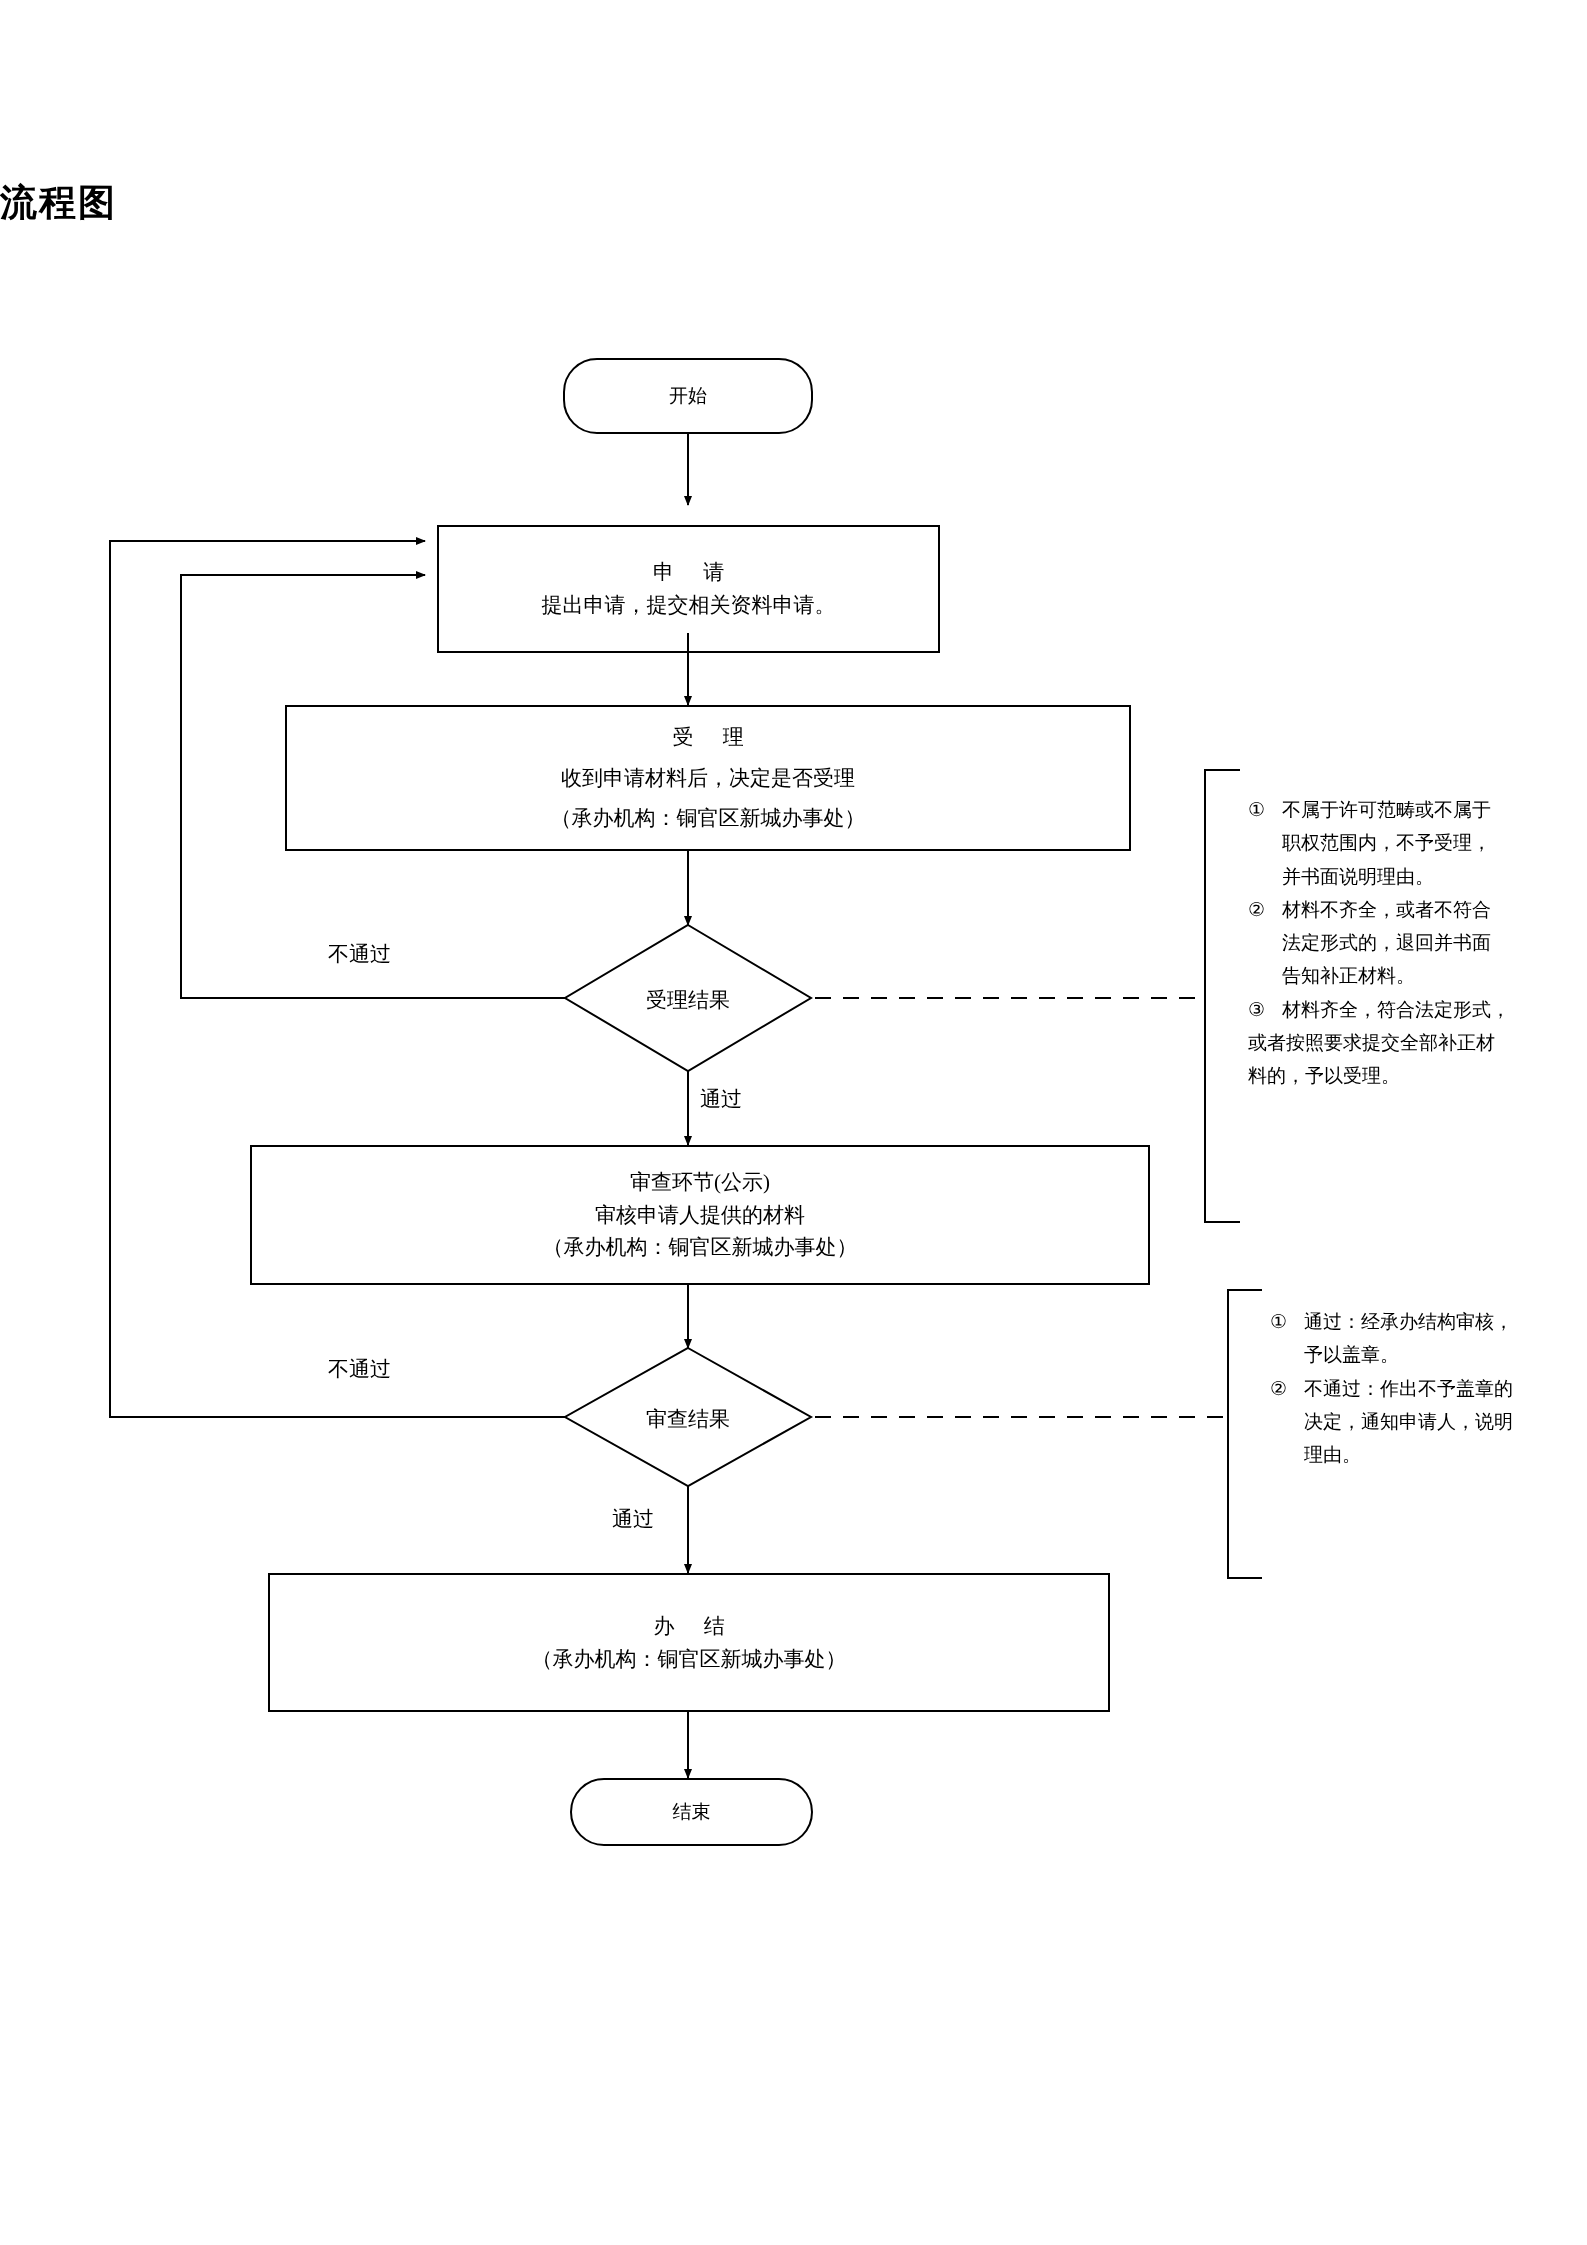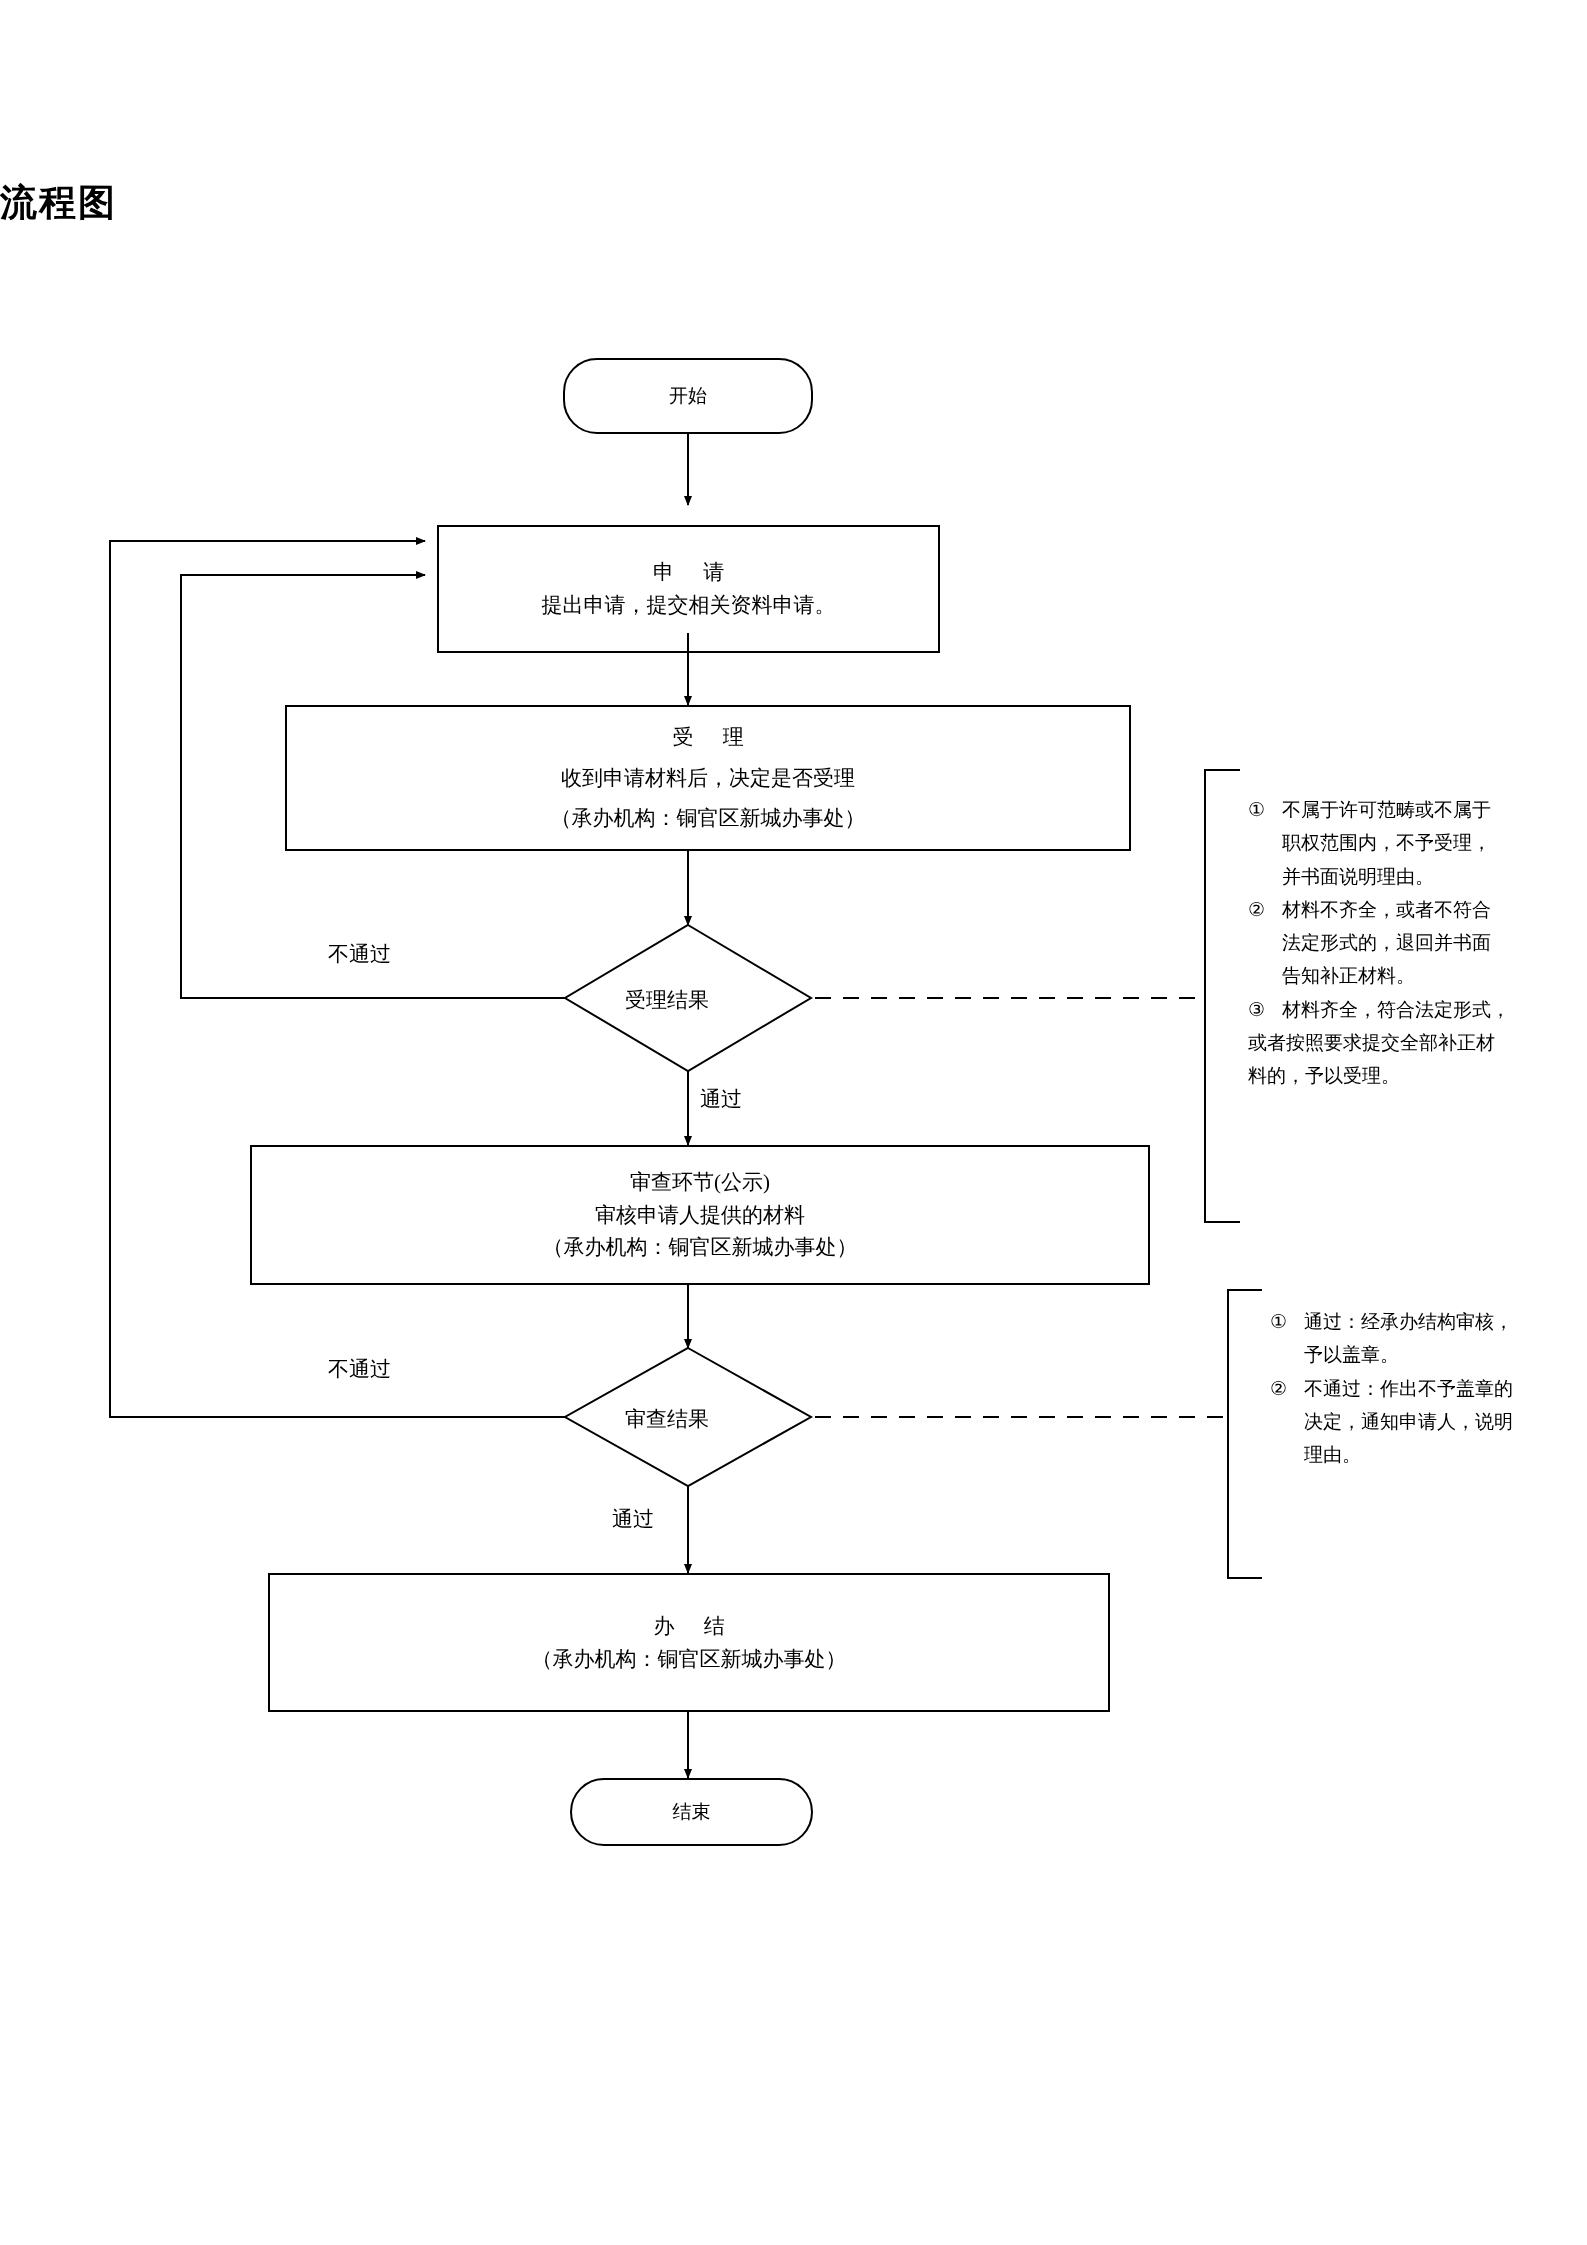--- a/index.html
+++ b/index.html
@@ -61,20 +61,21 @@
   }
   .edge-label {
     position: absolute;
     font-size: 21px;
     white-space: nowrap;
   }
   .diamond-label {
     position: absolute;
     font-size: 21px;
     white-space: nowrap;
+    text-align: center;
   }
   .note {
     position: absolute;
     font-size: 19px;
     line-height: 1.75;
   }
   .note .row {
     display: flex;
     align-items: flex-start;
   }

